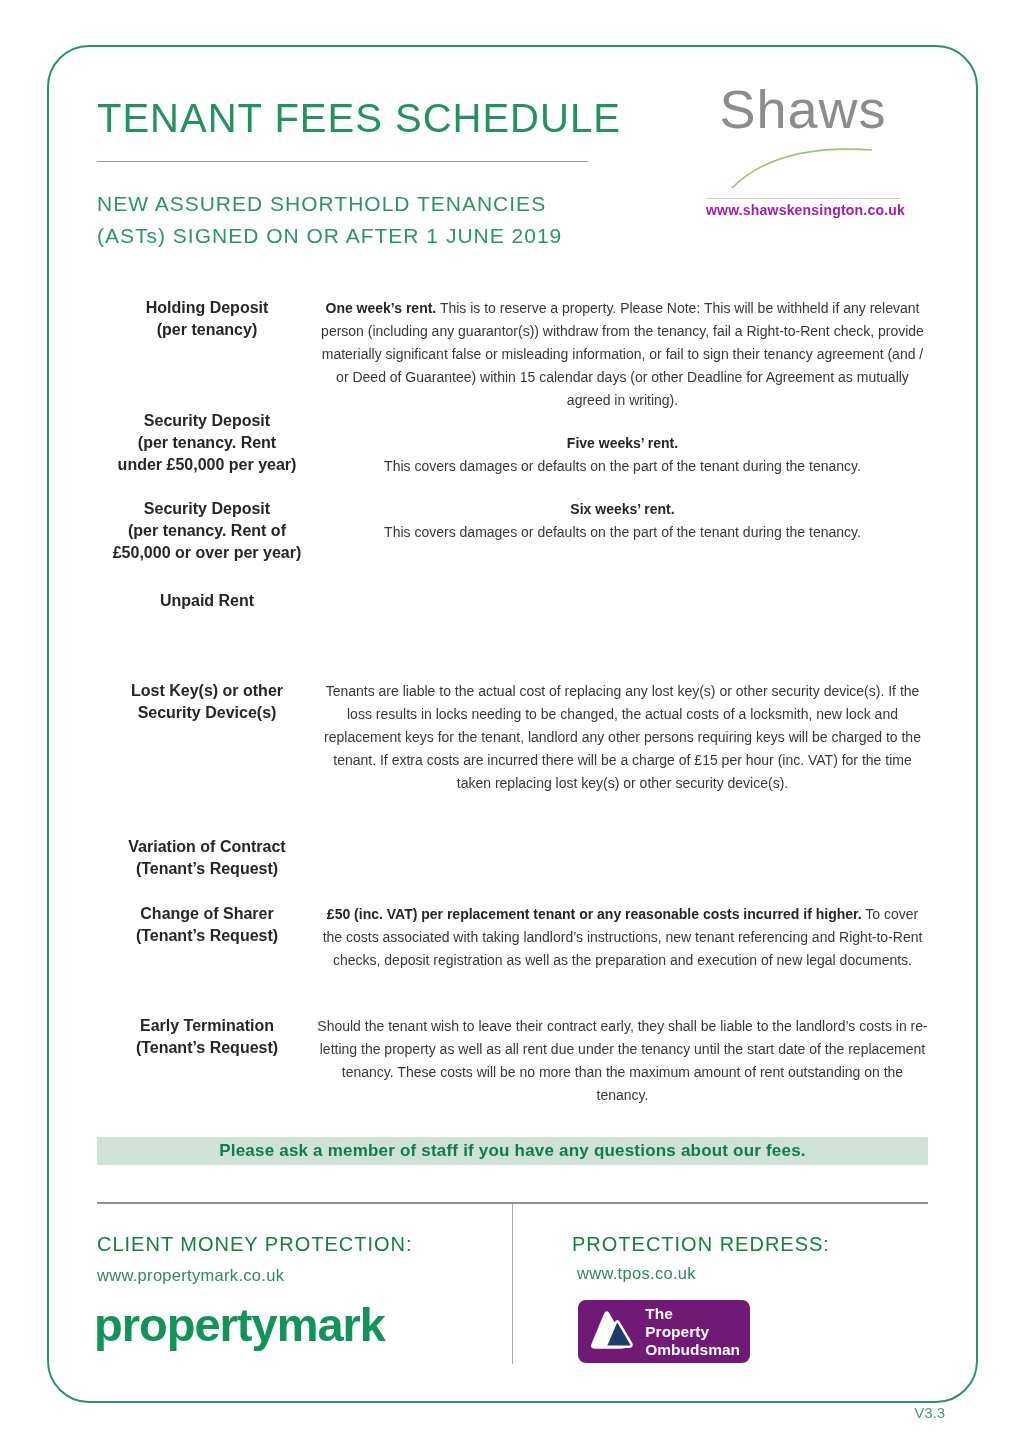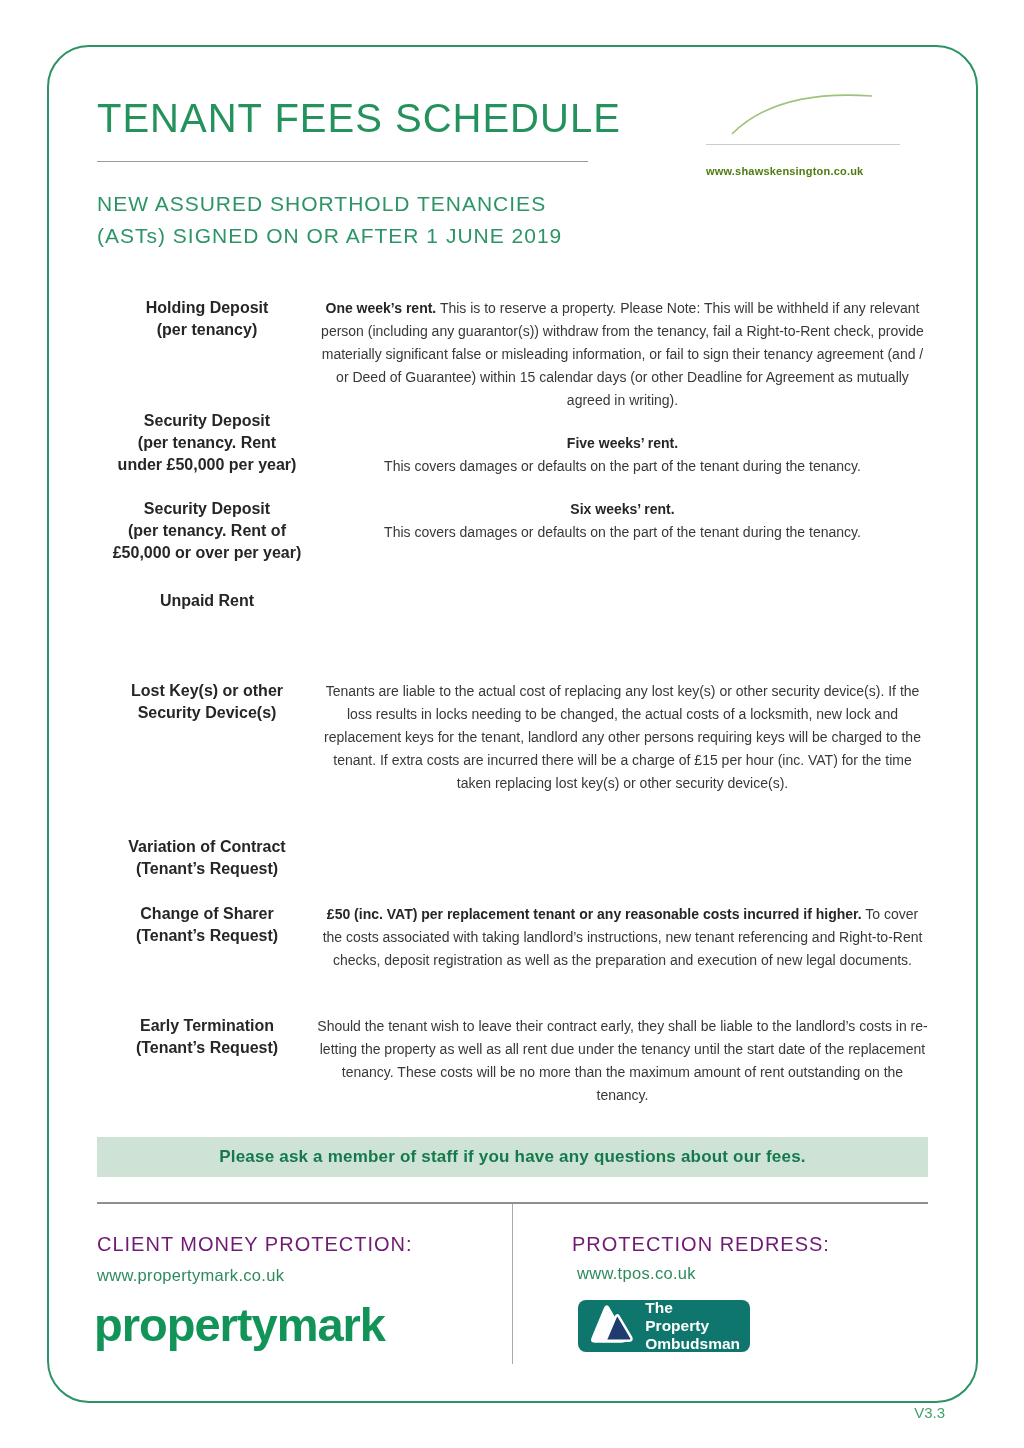--- a/index.html
+++ b/index.html
@@ -31,21 +31,21 @@
     color:#2d9565;white-space:pre-line;font-weight:400;
   }
   .shaws-block{position:absolute;left:706px;top:82px;width:194px;}
   .shaws-word{
     font-size:54px;color:#8c8c8c;letter-spacing:1px;
     text-align:center;line-height:1;
   }
   .shaws-swoosh{display:block;margin:2px 0 0 0;}
   .shaws-rule{border:none;border-top:1px solid #cccccc;margin:8px 0 0 0;}
   .shaws-url{
-    margin-top:20px;font-size:11px;font-weight:700;color:#4d7c0f;
+    margin-top:3px;font-size:14px;font-weight:700;color:#a21caf;
     letter-spacing:0.2px;
   }
   
   .fee-row{
     position:absolute;left:97px;width:831px;
     display:grid;grid-template-columns:220px 611px;text-align:center;
   }
   .row1{top:297px;} .row2{top:410px;} .row3{top:498px;} .row4{top:590px;}
   .row5{top:680px;} .row6{top:836px;} .row7{top:903px;} .row8{top:1015px;}
   .fee-label{
@@ -53,55 +53,55 @@
     white-space:pre-line;
   }
   .fee-text{
     font-size:14px;color:#383838;line-height:23px;
   }
   .fee-text .lead{font-weight:700;color:#262626;}
   .fee-text .lead.block{display:block;}
   .row2 .fee-text{padding-top:22px;}
   
   .notice-banner{
-    position:absolute;left:97px;top:1137px;width:831px;height:40px;
+    position:absolute;left:97px;top:1137px;width:831px;height:28px;
     background:#cfe2d6;display:flex;align-items:center;justify-content:center;
   }
   .notice-banner span{
     font-size:17px;font-weight:700;color:#157a4b;letter-spacing:0.2px;
   }
   
   .footer-rule{
     position:absolute;left:97px;top:1202px;width:831px;
     border:none;border-top:2px solid #8f8f8f;margin:0;
   }
   .footer-divider{
     position:absolute;left:512px;top:1204px;width:1px;height:160px;
     background:#aaaaaa;
   }
   .cmp-heading,.redress-heading{
-    position:absolute;font-size:20px;letter-spacing:1px;color:#701a75;
+    position:absolute;font-size:20px;letter-spacing:1px;color:#15803d;
     white-space:nowrap;
   }
   .cmp-heading{left:97px;top:1233px;}
   .redress-heading{left:572px;top:1233px;}
   .cmp-link,.redress-link{
     position:absolute;font-size:16.5px;color:#2e8a5c;letter-spacing:0.3px;
   }
   .cmp-link{left:97px;top:1266px;}
   .redress-link{left:577px;top:1264px;}
   .propertymark-logo{
     position:absolute;left:94px;top:1301px;
     font-size:47px;font-weight:700;letter-spacing:-1px;color:#129459;
     line-height:1;
     text-align:right;
   }
   .tpo-logo{
-    position:absolute;left:578px;top:1300px;width:172px;height:52px;
-    background:#0f766e;border-radius:8px;
+    position:absolute;left:578px;top:1300px;width:172px;height:63px;
+    background:#701a75;border-radius:8px;
     display:flex;align-items:center;gap:8px;padding:0 10px;box-sizing:border-box;
   }
   .tpo-text{color:#ffffff;font-weight:700;font-size:15.5px;line-height:18px;white-space:pre-line;}
   .version-tag{
     position:absolute;right:79px;top:1404px;
     font-size:15px;color:#44a06c;
   }
 </style>
 </head>
 <body>
@@ -110,20 +110,21 @@
   <div class="frame"></div>
 
   <div class="header-left">
     <h1 class="doc-title">TENANT FEES SCHEDULE</h1>
     <hr class="title-rule">
     <div class="doc-subtitle">NEW ASSURED SHORTHOLD TENANCIES
 (ASTs) SIGNED ON OR AFTER 1 JUNE 2019</div>
   </div>
 
   <div class="shaws-block">
+    <div class="shaws-word">Shaws</div>
     <svg class="shaws-swoosh" width="194" height="52" viewBox="0 0 194 52">
       <path d="M 26 50 C 60 16 110 8 166 12" fill="none" stroke="#9cc27c" stroke-width="1.6"></path>
     </svg>
     <hr class="shaws-rule">
     <div class="shaws-url">www.shawskensington.co.uk</div>
   </div>
 
   <div class="fee-row row1">
     <div class="fee-label">Holding Deposit
 (per tenancy)</div>

